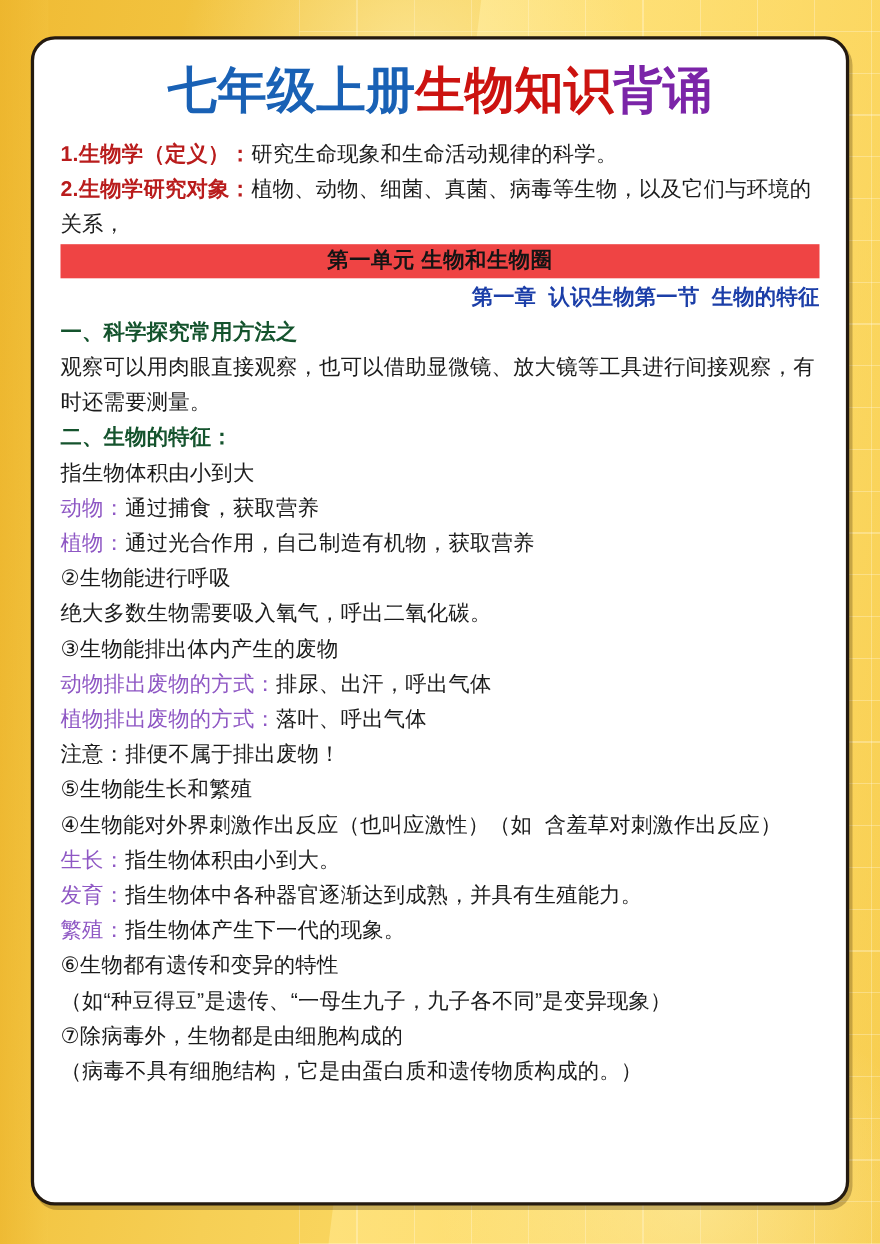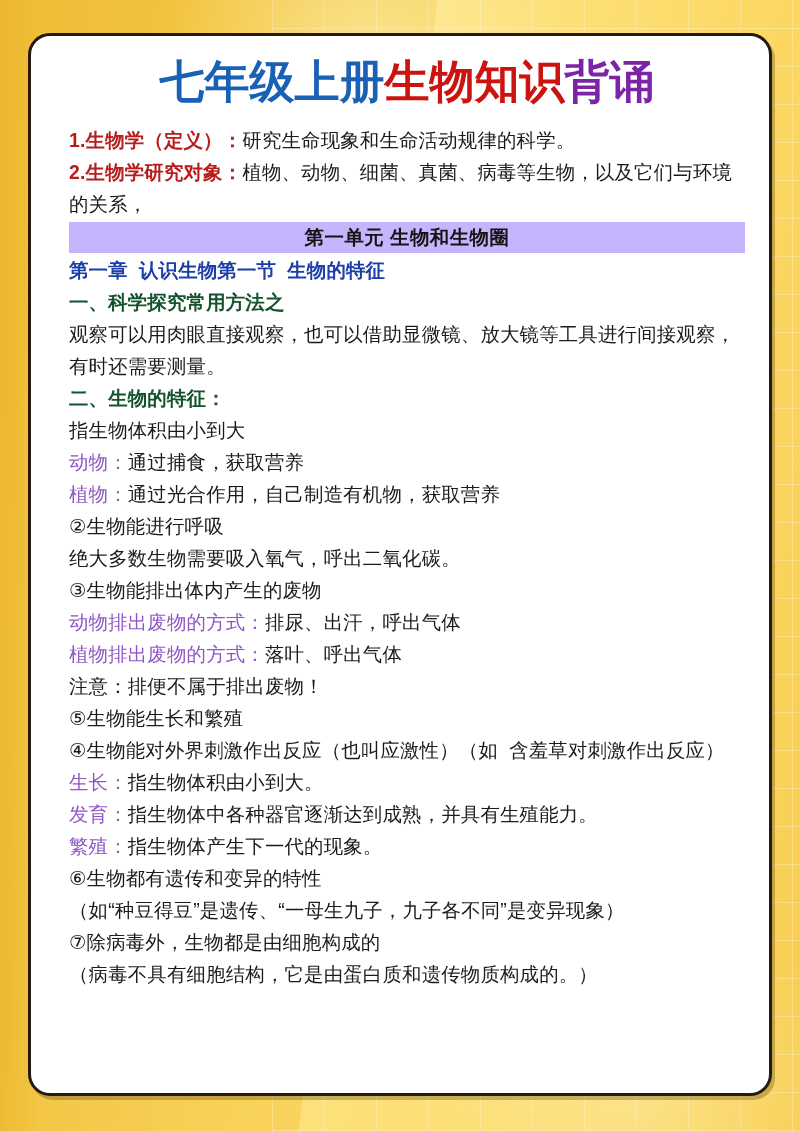--- a/index.html
+++ b/index.html
@@ -94,21 +94,21 @@
   .card {
     position: absolute;
     left: 28px;
     top: 33px;
     width: 744px;
     height: 1063px;
     background: #ffffff;
     border: 3px solid #241a10;
     border-radius: 22px;
     box-shadow: 3px 4px 0 rgba(80,55,15,.30);
-    padding: 14px 14px 0 28px;
+    padding: 14px 14px 0 14px;
     z-index: 1;
     overflow: hidden;
   }
 
   
   .title {
     text-align: center;
     font-family: "DejaVu Serif", "Liberation Serif", serif;
     font-weight: bold;
     font-size: 45px;
@@ -130,38 +130,38 @@
   .line {
     font-size: 19.4px;
     line-height: 32px;
     color: #1b1b1b;
     letter-spacing: .2px;
     white-space: pre-wrap;
     word-break: break-all;
   }
 
   .line.red       { color: #14532d; font-weight: bold; }
-  .line.blue-head { color: #1b3ea8; font-weight: bold; }
+  .line.blue-head { color: #1b3ea8; font-weight: bold; text-align: right; }
 
   
   .lead-red {
     color: #b91c1c;
     font-weight: bold;
   }
   .lead-purple {
     color: #8e57c4;
   }
   .rest-black {
     color: #1b1b1b;
     font-weight: normal;
   }
 
   
   .unit-banner {
-    background: #c4b5fd;
+    background: #ef4444;
     text-align: center;
     font-size: 19.4px;
     line-height: 31px;
     font-weight: bold;
     color: #141414;
     margin: 2px 0 1px 0;
     letter-spacing: .5px;
   }
 </style>
 </head>

